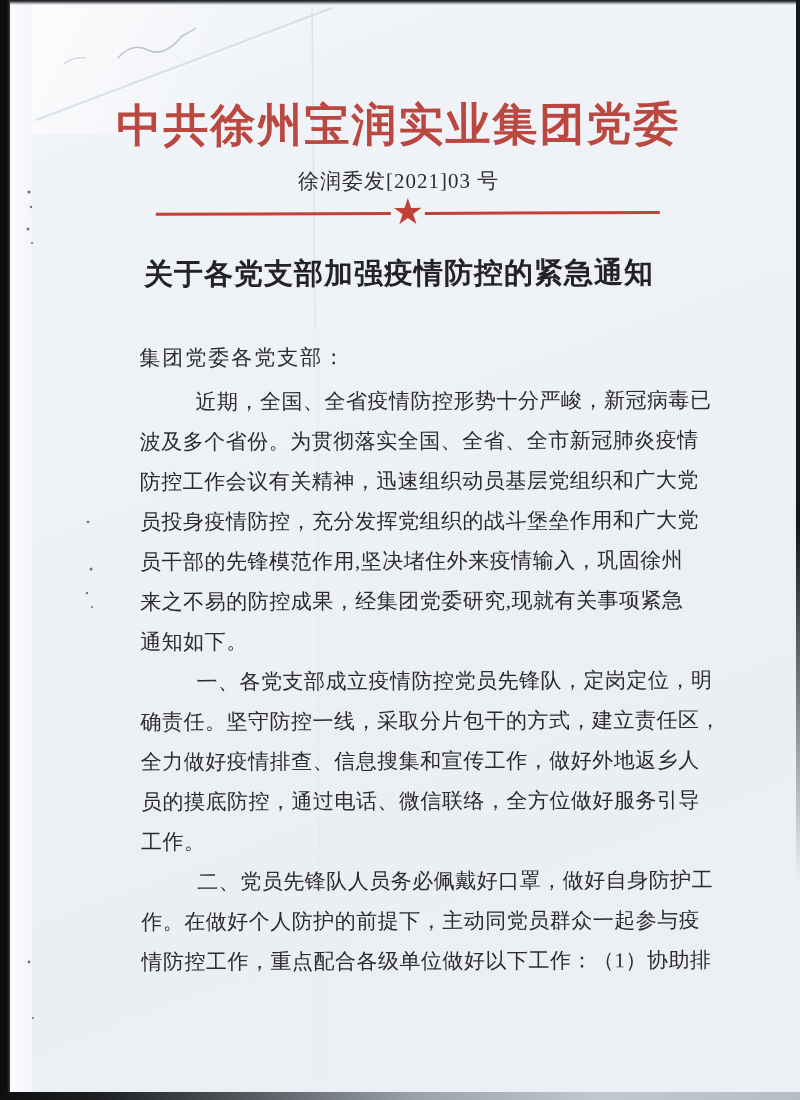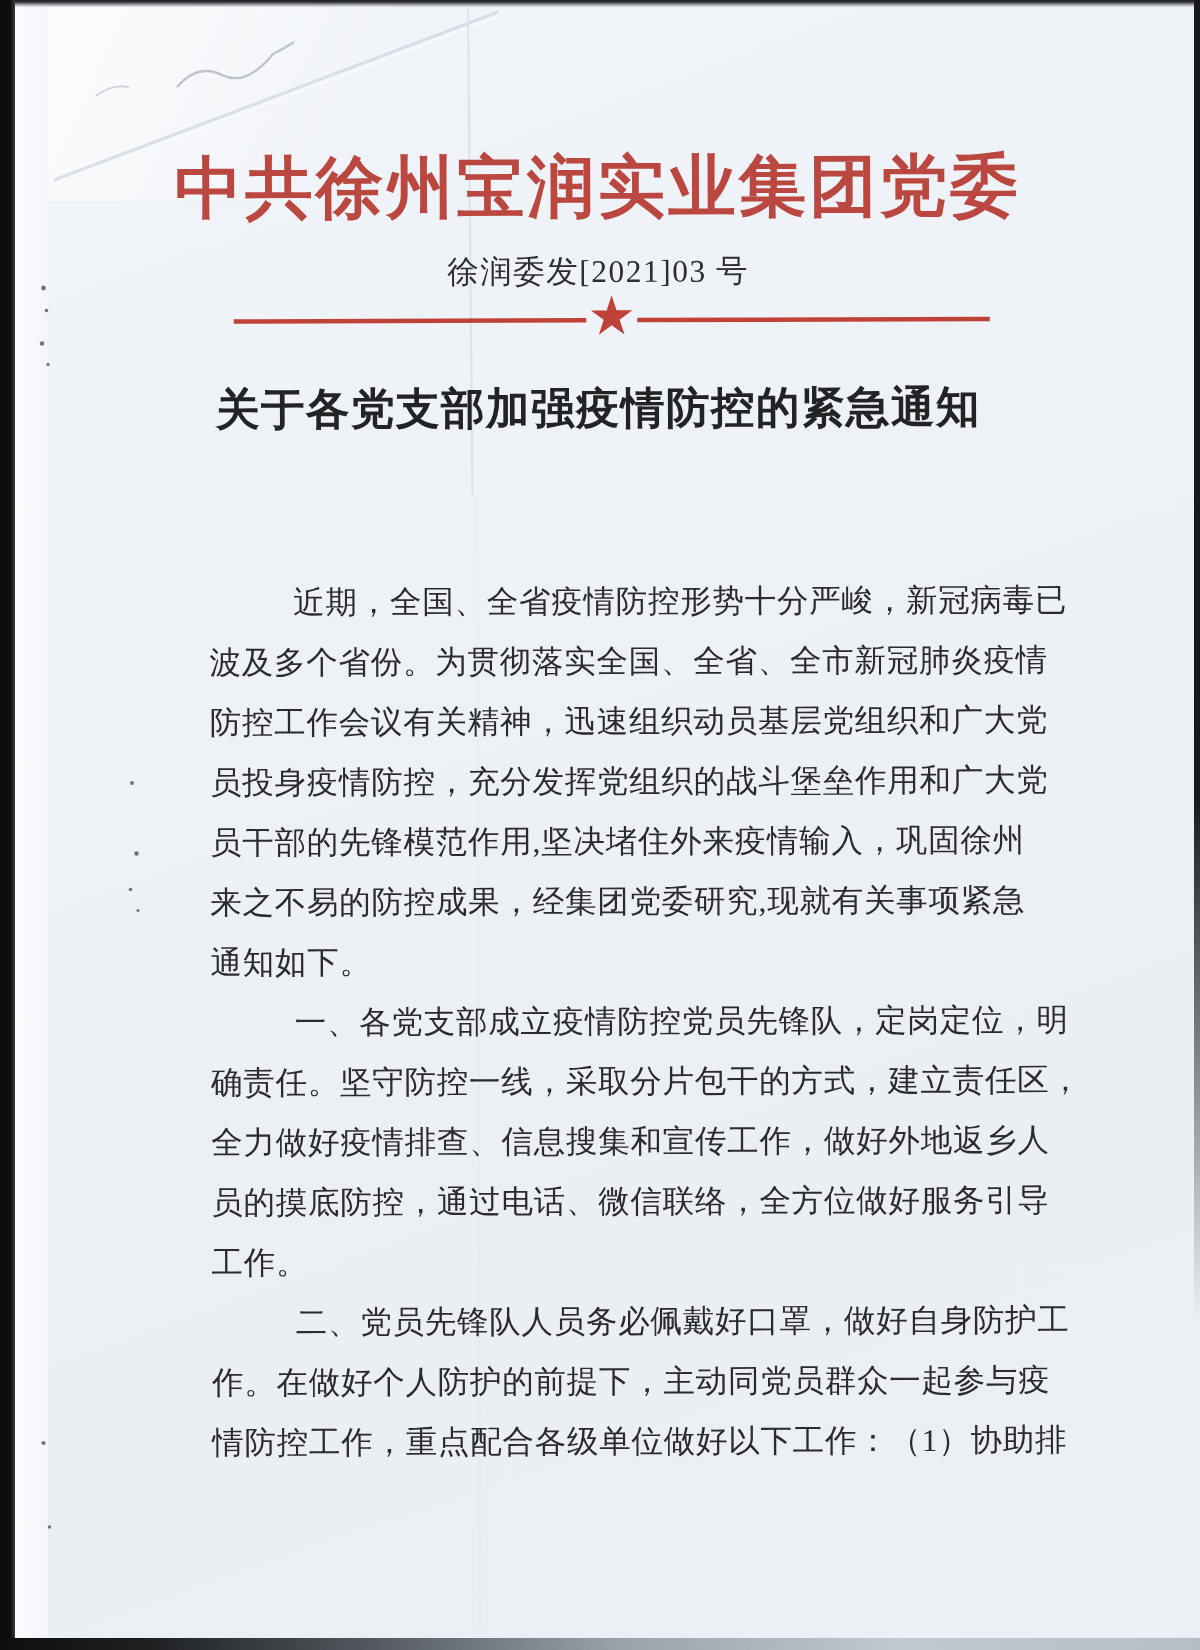--- a/index.html
+++ b/index.html
@@ -131,20 +131,21 @@
     <div class="doc-number">徐润委发[2021]03 号</div>
 
     <div class="red-rule">
       <div class="rule-line"></div>
       <span class="rule-star">★</span>
       <div class="rule-line"></div>
     </div>
 
     <div class="doc-title">关于各党支部加强疫情防控的紧急通知</div>
 
+    <div class="salutation">集团党委各党支部：</div>
 
     <div class="body-text">
         <div class="body-line indent">近期，全国、全省疫情防控形势十分严峻，新冠病毒已</div>
         <div class="body-line">波及多个省份。为贯彻落实全国、全省、全市新冠肺炎疫情</div>
         <div class="body-line">防控工作会议有关精神，迅速组织动员基层党组织和广大党</div>
         <div class="body-line">员投身疫情防控，充分发挥党组织的战斗堡垒作用和广大党</div>
         <div class="body-line">员干部的先锋模范作用,坚决堵住外来疫情输入，巩固徐州</div>
         <div class="body-line">来之不易的防控成果，经集团党委研究,现就有关事项紧急</div>
         <div class="body-line">通知如下。</div>
         <div class="body-line indent">一、各党支部成立疫情防控党员先锋队，定岗定位，明</div>

